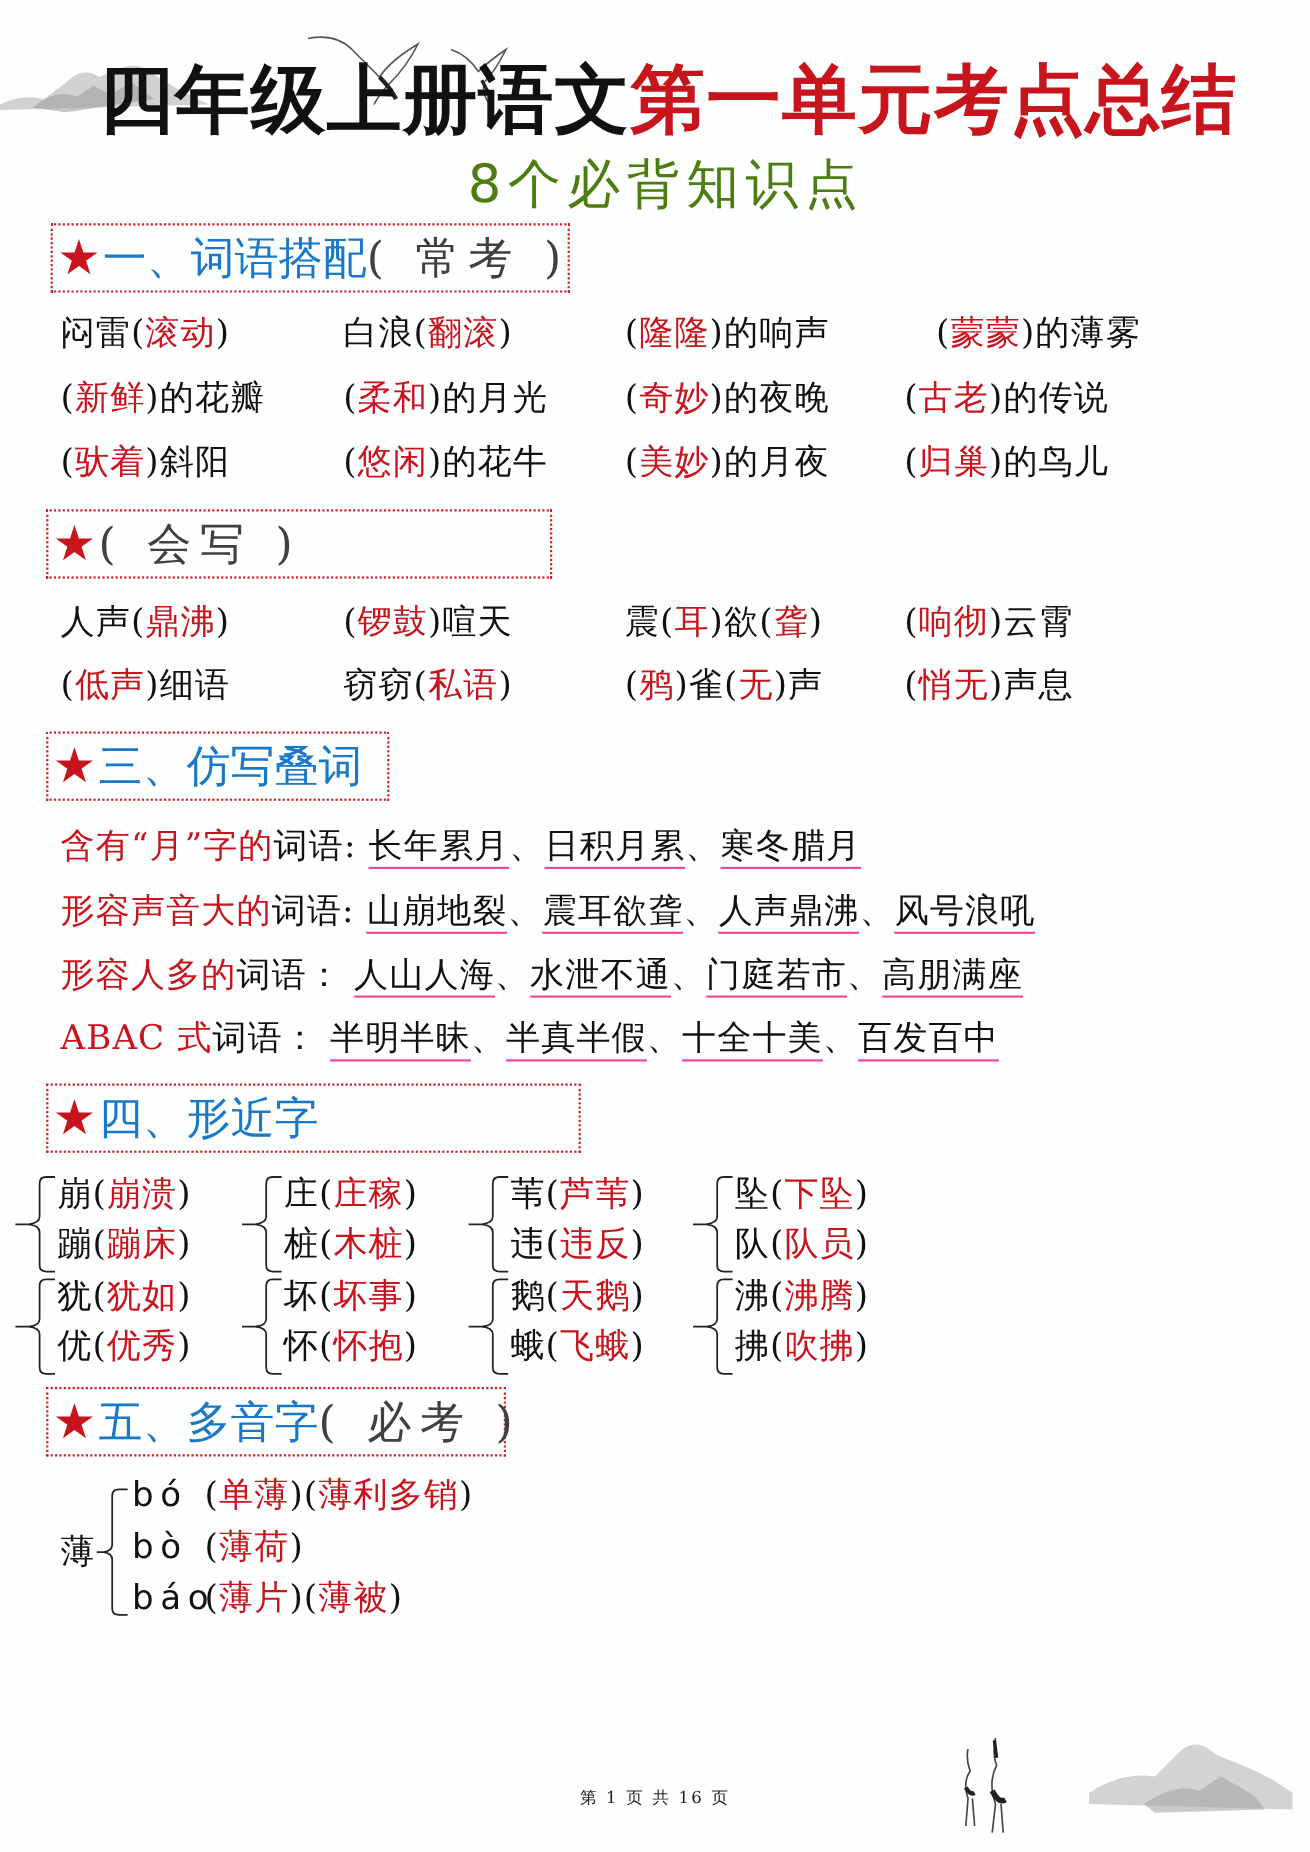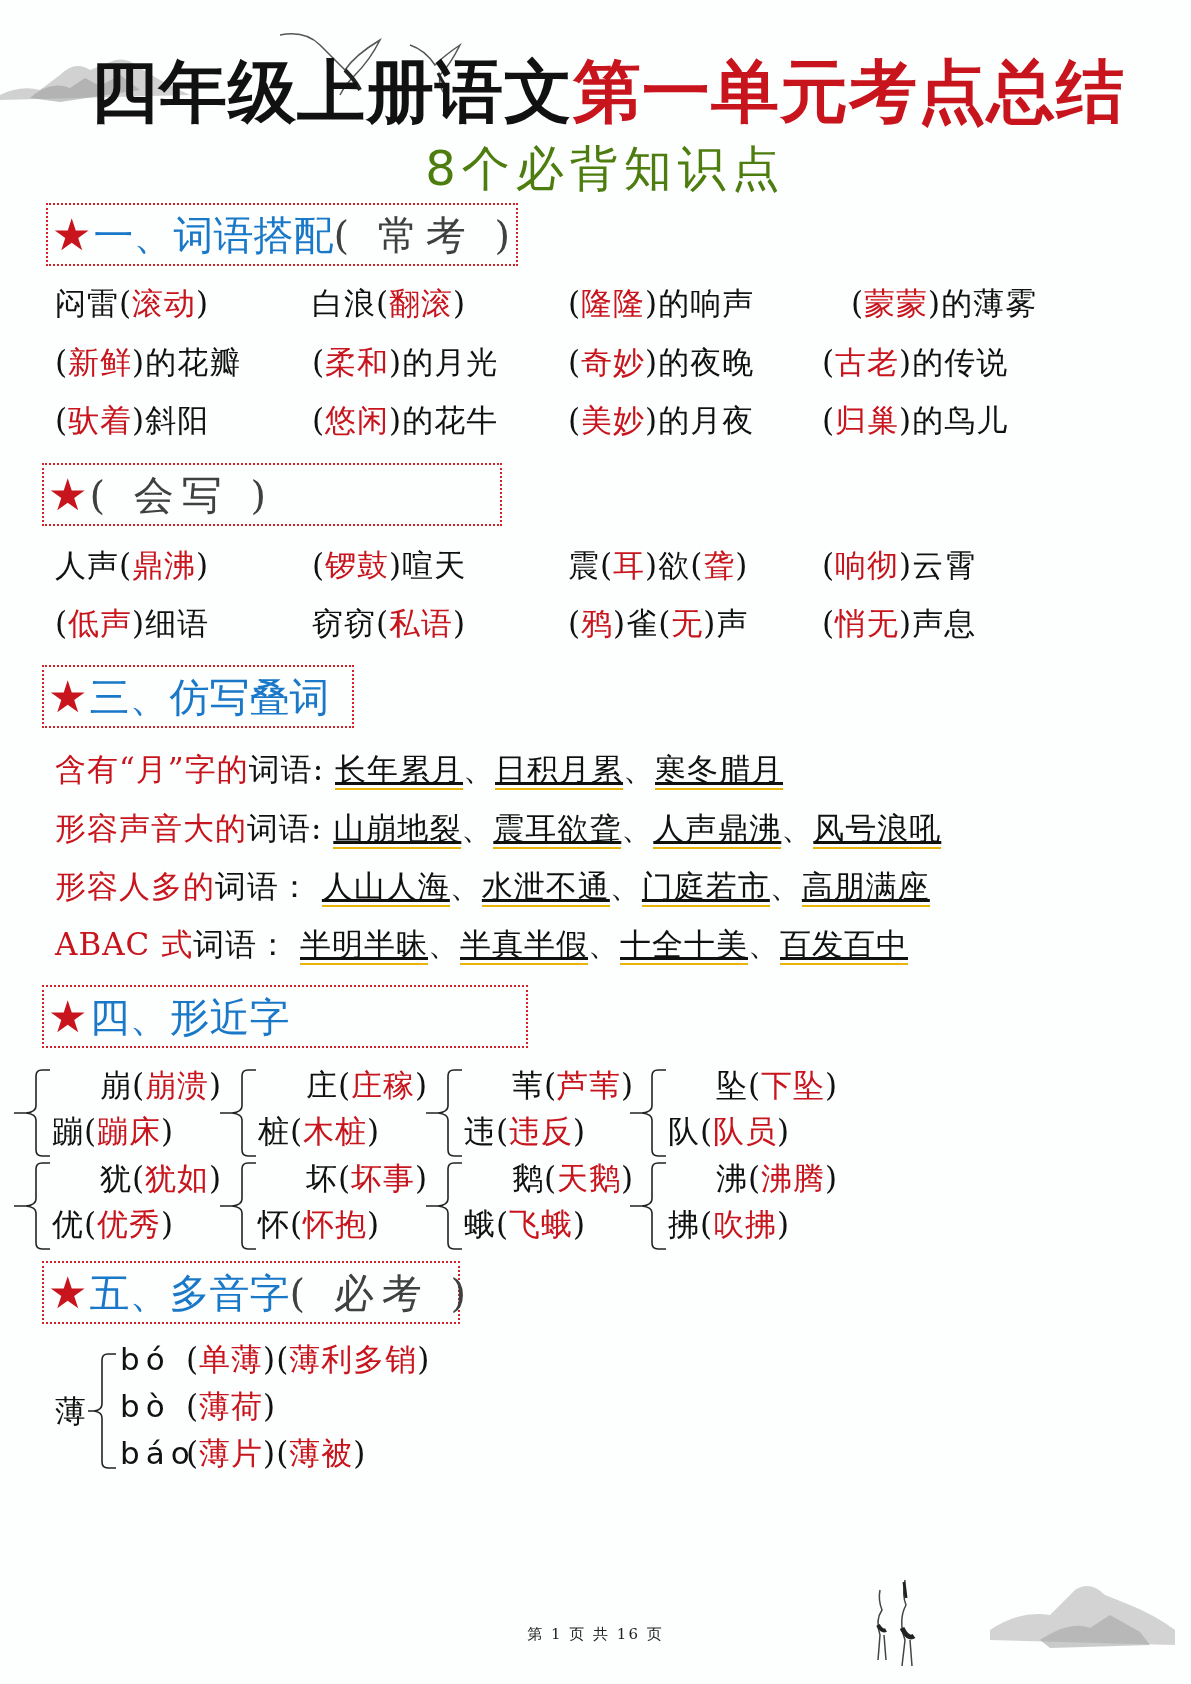--- a/index.html
+++ b/index.html
@@ -35,28 +35,28 @@
     display: flex; align-items: center; padding-left: 4px; white-space: nowrap;
     font-size: 40px; line-height: 50px;
   }
   .sec-head .star { color: #c8141c; font-size: 44px; margin-right: 2px; font-family: "DejaVu Sans", sans-serif; }
   .sec-head .num { color: #1a78c8; }
   .sec-head .paren { color: #404040; letter-spacing: 8px; }
   .cell { position: absolute; font-size: 31px; line-height: 46px; white-space: nowrap; letter-spacing: 1px; }
 
   
   .line3 { position: absolute; left: 55px; font-size: 31px; line-height: 46px; white-space: nowrap; letter-spacing: 1px; }
-  .line3 .u { border-bottom: 2px solid #eab308; padding-bottom: 1px; text-decoration: underline; }
+  .line3 .u { border-bottom: 2px solid #ec4899; padding-bottom: 1px; }
   .line3 .sep { color: #111; }
 
   
   .bgroup { position: absolute; width: 190px; height: 100px; }
   .bgroup .brace { position: absolute; left: 0; top: 4px; width: 40px; height: 92px; }
   .bgroup .item { position: absolute; left: 40px; font-size: 31px; line-height: 46px; white-space: nowrap; letter-spacing: 1px; }
-  .bgroup .item.i0 { top: 0; margin-left: 48px; }
+  .bgroup .item.i0 { top: 0; }
   .bgroup .item.i1 { top: 46px; }
 
   
   .poly-char { position: absolute; left: 55px; top: 1388px; font-size: 31px; line-height: 46px; }
   .poly-brace { position: absolute; left: 86px; top: 1346px; width: 34px; height: 130px; }
   .poly-line { position: absolute; left: 120px; font-size: 31px; line-height: 46px; white-space: nowrap; letter-spacing: 1px; }
   .poly-line .py { font-family: "DejaVu Sans", "Liberation Sans", sans-serif; display: inline-block; width: 66px; letter-spacing: 6px; }
 
   .footer {
     position: absolute; left: 0; width: 1191px; top: 1625px; text-align: center;

